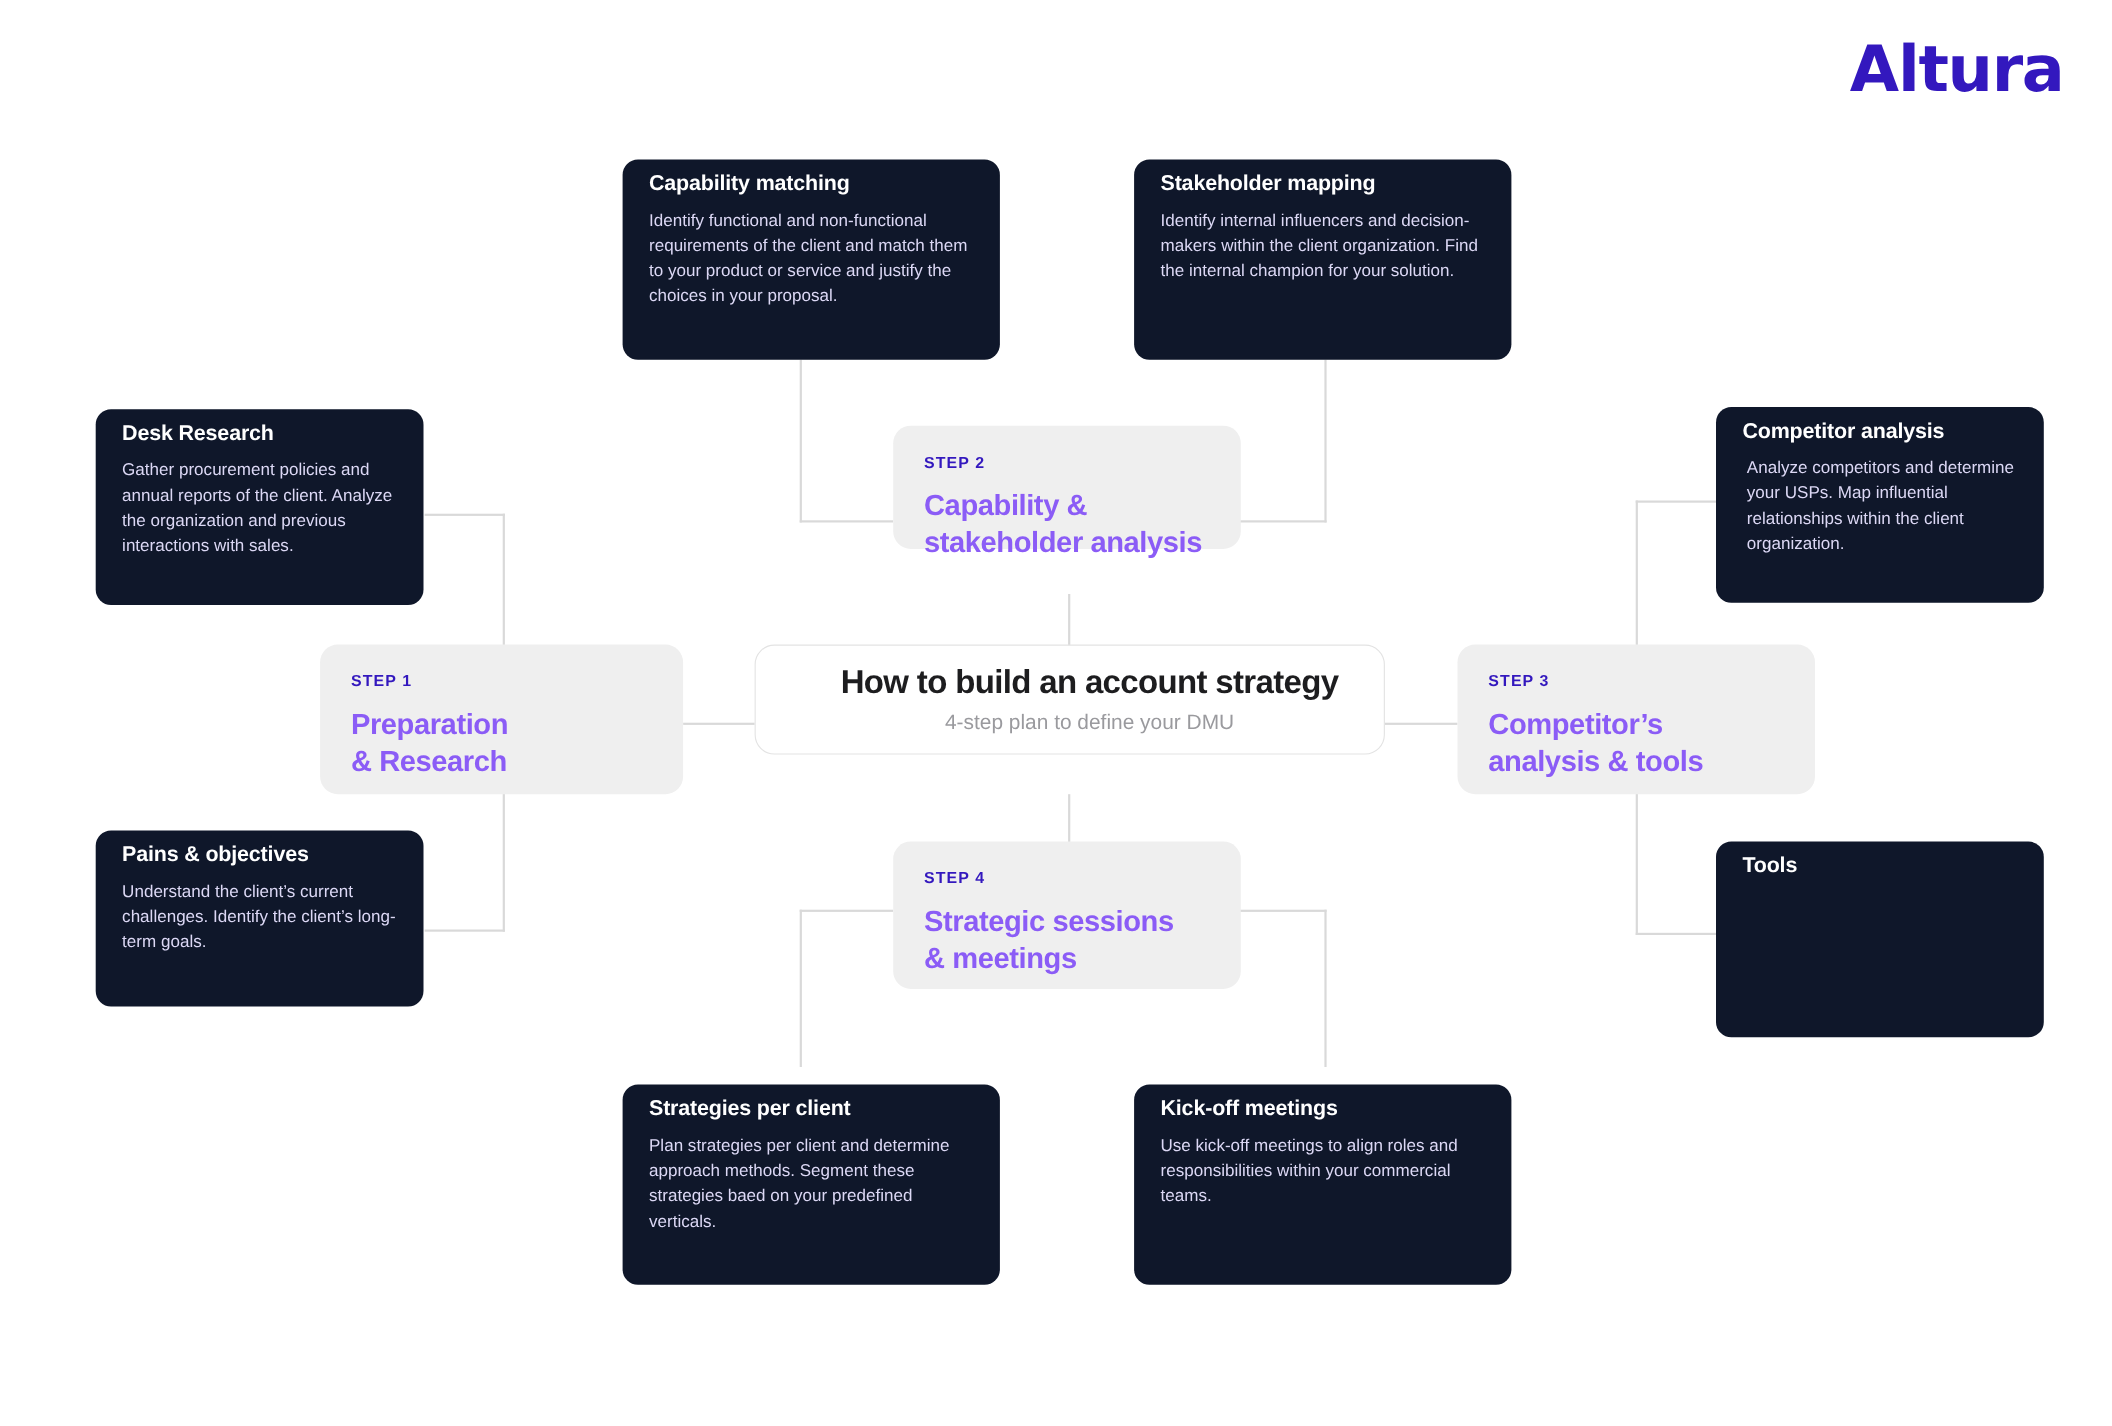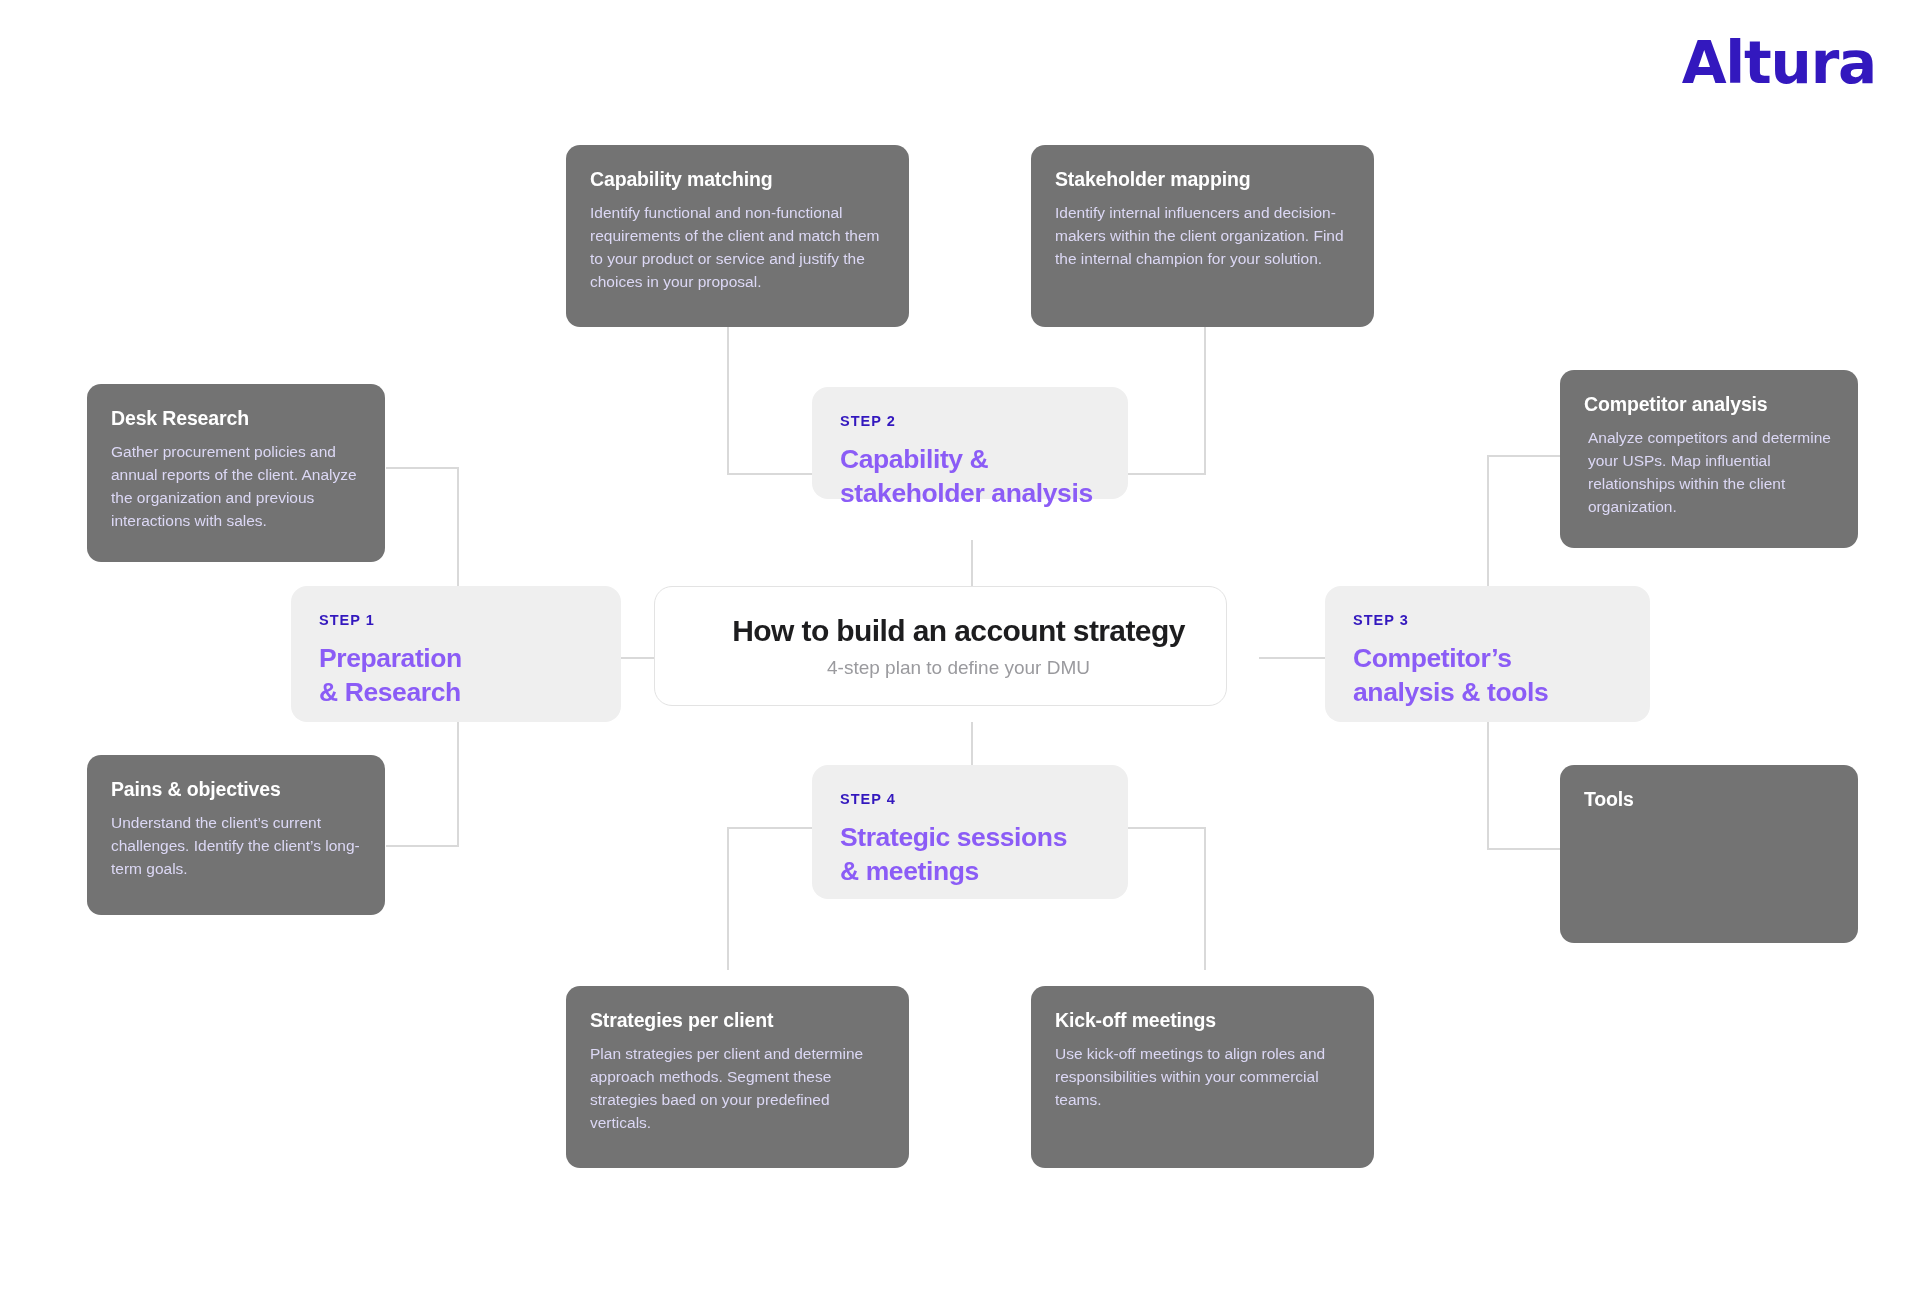--- a/index.html
+++ b/index.html
@@ -28,24 +28,24 @@
 
   
   .conn{position:absolute;background:#d9d9d9;}
   .conn.h{height:2px;}
   .conn.v{width:2px;}
 
   
   .node{position:absolute;box-sizing:border-box;}
 
   .card-purple{
-    background:#737373;
+    background:#0f172a;
     border-radius:14px;
     color:#ffffff;
-    padding:22px 24px 22px 24px;
+    padding:10px 24px 22px 24px;
   }
   .card-purple .c-title{
     font-size:19.5px;
     font-weight:700;
     letter-spacing:-0.15px;
     line-height:1.25;
     margin:0 0 11px 0;
     color:#ffffff;
   }
   .card-purple .c-body{
@@ -137,21 +137,21 @@
   <div class="conn h" style="left:1127px;top:473px;width:79px;"></div>
 
   <div class="conn v" style="left:971px;top:722px;height:54px;"></div>
 
   <div class="conn h" style="left:727px;top:827px;width:85px;"></div>
   <div class="conn v" style="left:727px;top:827px;height:143px;"></div>
 
   <div class="conn h" style="left:1127px;top:827px;width:79px;"></div>
   <div class="conn v" style="left:1204px;top:827px;height:143px;"></div>
 
-  <div class="node card-center" style="left:654px;top:586px;width:573px;height:120px;padding-left:36px;">
+  <div class="node card-center" style="left:686px;top:586px;width:573px;height:100px;padding-left:36px;">
     <div class="ct-title">How to build an account strategy</div>
     <div class="ct-sub">4-step plan to define your DMU</div>
   </div>
 
   <div class="node card-step" style="left:291px;top:586px;width:330px;height:136px;">
     <div class="s-kicker">STEP 1</div>
     <div class="s-title">Preparation
 &amp; Research</div>
   </div>
 
@@ -166,21 +166,21 @@
     <div class="s-title">Competitor’s
 analysis &amp; tools</div>
   </div>
 
   <div class="node card-step" style="left:812px;top:765px;width:316px;height:134px;">
     <div class="s-kicker">STEP 4</div>
     <div class="s-title">Strategic sessions
 &amp; meetings</div>
   </div>
 
-  <div class="node card-purple" style="left:87px;top:384px;width:298px;height:178px;">
+  <div class="node card-purple" style="left:87px;top:372px;width:298px;height:178px;">
     <div class="c-title">Desk Research</div>
     <div class="c-body">Gather procurement policies and annual reports of the client. Analyze the organization and previous interactions with sales.</div>
   </div>
 
   <div class="node card-purple" style="left:87px;top:755px;width:298px;height:160px;">
     <div class="c-title">Pains &amp; objectives</div>
     <div class="c-body">Understand the client’s current challenges. Identify the client’s long-term goals.</div>
   </div>
 
   <div class="node card-purple" style="left:566px;top:145px;width:343px;height:182px;">

